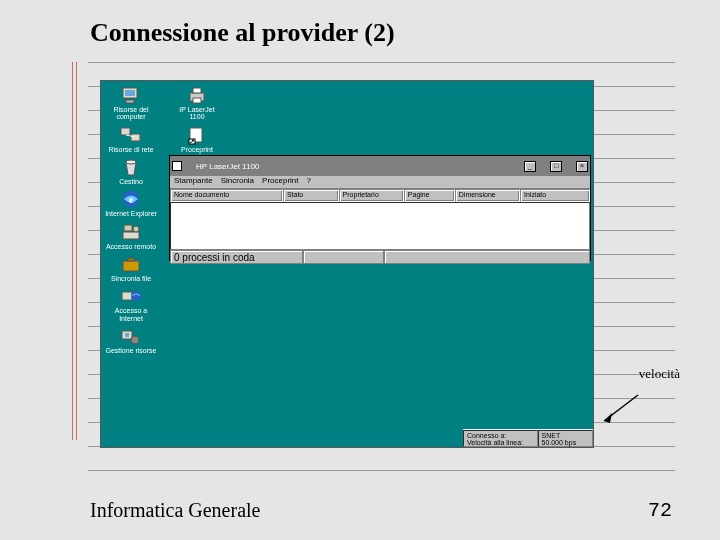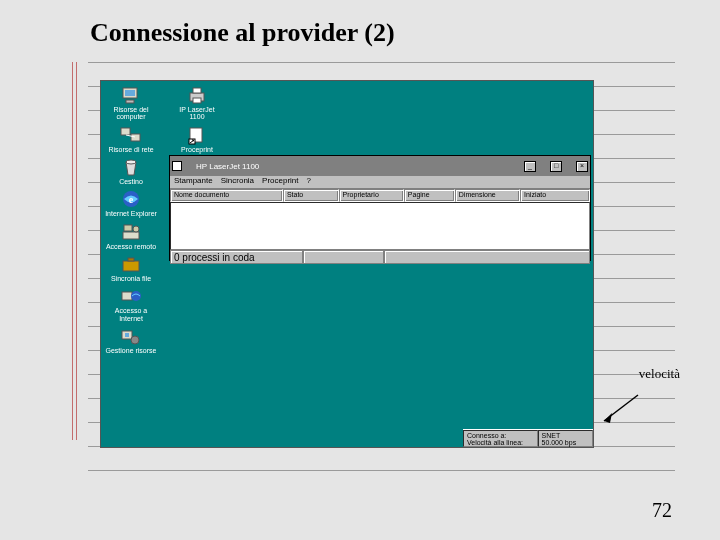--- a/index.html
+++ b/index.html
@@ -52,21 +52,21 @@
     left: 90px;
     font-size: 20px;
     font-family: "Times New Roman", serif;
     z-index: 2;
   }
   .footer-right {
     position: absolute;
     bottom: 18px;
     right: 48px;
     font-size: 20px;
-    font-family: Liberation Serif, serif;
+    font-family: Liberation Mono, monospace;
     z-index: 2;
   }
   .velocita-label {
     position: absolute;
     right: 40px;
     top: 366px;
     font-size: 13px;
     font-family: "Times New Roman", serif;
     z-index: 3;
   }
@@ -253,20 +253,21 @@
     </div>
 
   <div class="title">Connessione al provider (2)</div>
 
   <div class="velocita-label">velocità</div>
   <svg class="arrow" width="50" height="40">
     <line x1="38" y1="2" x2="4" y2="28" stroke="#000" stroke-width="1.5"></line>
     <polygon points="4,28 12,20 10,30" fill="#000"></polygon>
   </svg>
 
+  <div class="footer-left">Informatica Generale</div>
   <div class="footer-right">72</div>
 
   <div class="win95">
     <div class="desk-icons">
       <div class="desk-col" id="col1">
           <div class="dicon">
             <div class="glyph">
               <svg width="22" height="20">
                 <rect x="3" y="3" width="14" height="10" fill="#dcdccc" stroke="#555"></rect>
                 <rect x="5" y="5" width="10" height="6" fill="#6ad"></rect>

